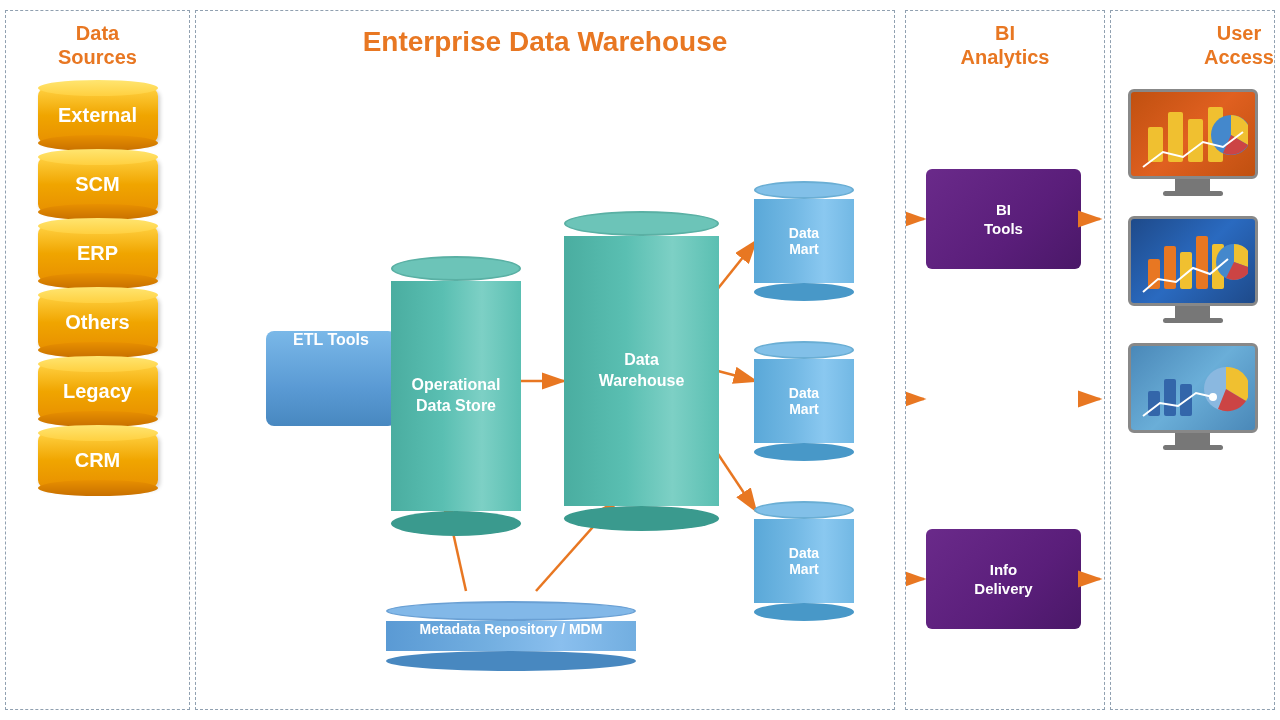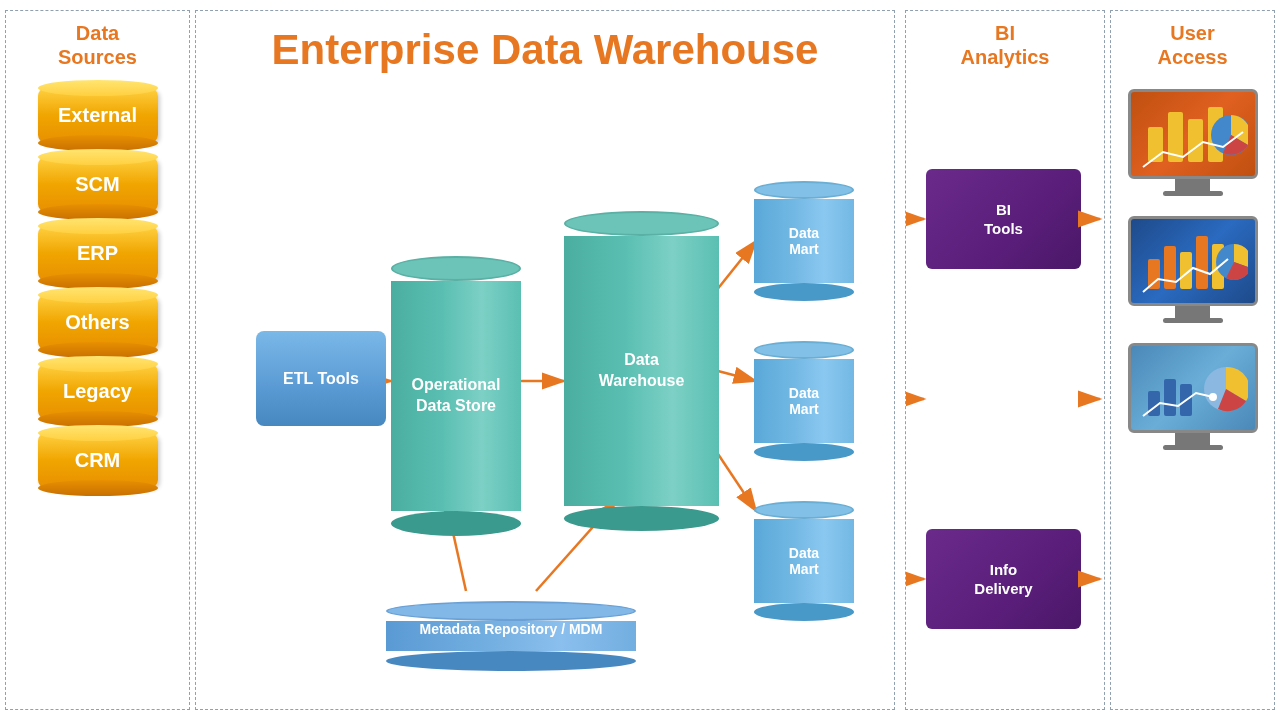--- a/index.html
+++ b/index.html
@@ -48,33 +48,34 @@
       height: 700px;
       margin: 10px 5px;
       border-color: #90a0b0;
     }
 
     .panel-user {
       width: 165px;
       height: 700px;
       margin: 10px 5px 10px 0;
       border-color: #90a0b0;
+      align-items: flex-end;
     }
 
     .panel-title {
       font-size: 20px;
       font-weight: 700;
       color: #e87722;
       text-align: center;
       margin-top: 10px;
       line-height: 1.2;
     }
 
     .main-title {
-      font-size: 42px;
+      font-size: 28px;
       font-weight: 700;
       color: #e87722;
       margin-top: 15px;
       margin-bottom: 10px;
     }
 
     
     .ds-cylinder {
       width: 120px;
       height: 55px;
@@ -224,26 +225,26 @@
       border-radius: 50%;
       background: #4898c8;
     }
 
     
     .etl-box {
       position: absolute;
       background: linear-gradient(180deg, #7ab8e8 0%, #5a9ad4 60%, #4888c0 100%);
       border-radius: 8px;
       display: flex;
-      align-items: center;
       justify-content: center;
       color: white;
       font-weight: 600;
       font-size: 16px;
       text-align: center;
+      margin-left: 10px;
     }
 
     
     .bi-box {
       position: absolute;
       background: linear-gradient(135deg, #6a2a8a 0%, #5a1e7a 60%, #4a1868 100%);
       border-radius: 6px;
       display: flex;
       align-items: center;
       justify-content: center;

